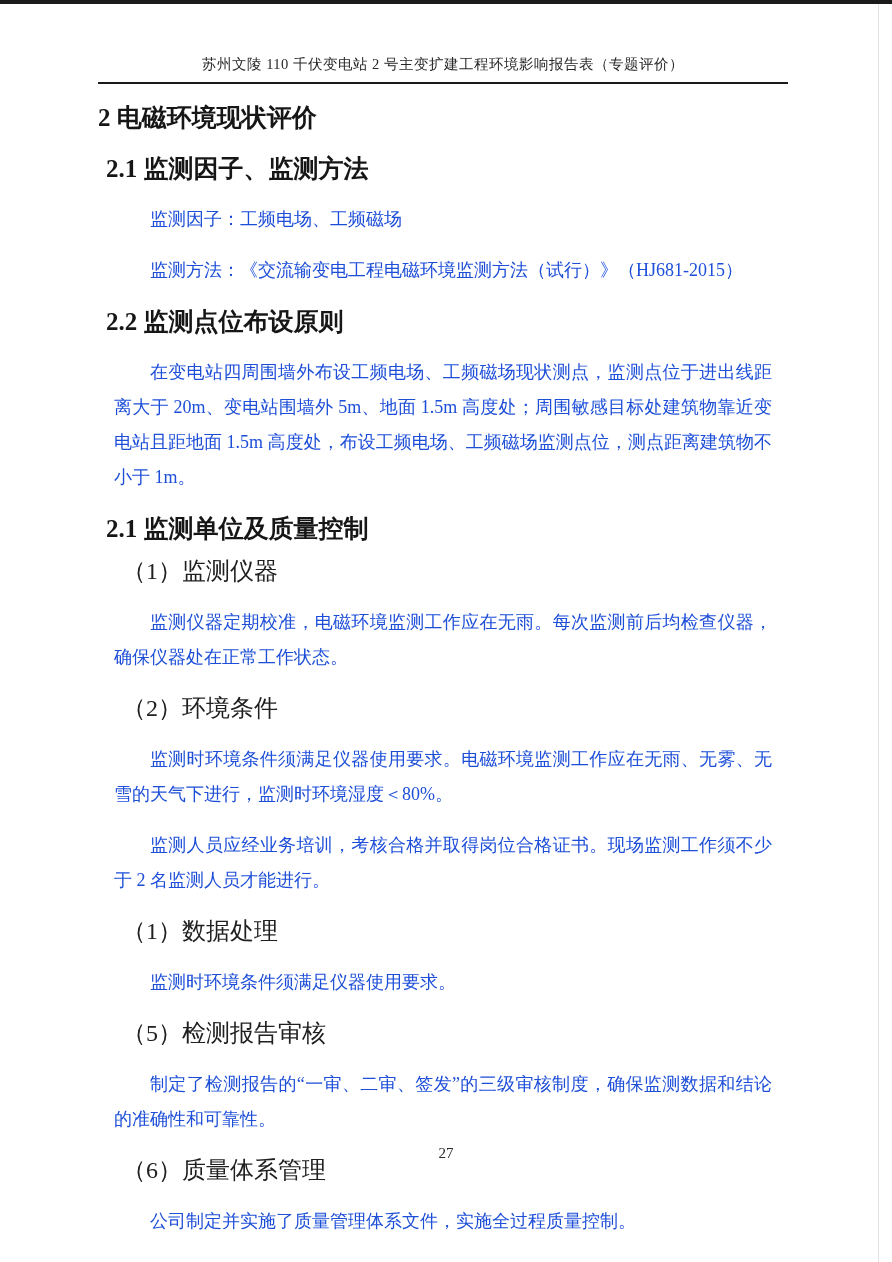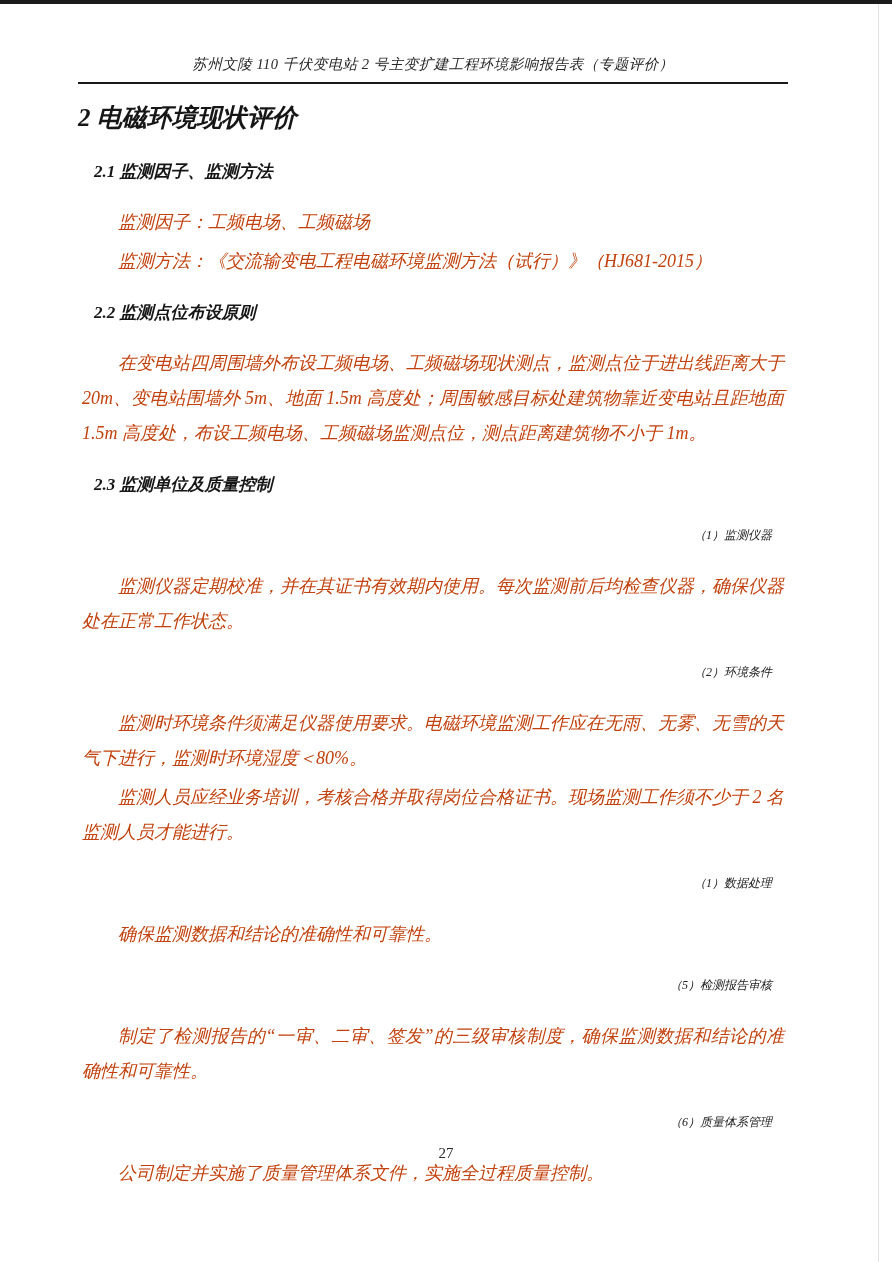--- a/index.html
+++ b/index.html
@@ -25,61 +25,60 @@
   .right-edge {
     position: absolute;
     top: 4px;
     right: 13px;
     width: 1px;
     height: 1258px;
     background: #e3e3e3;
   }
   .sheet {
     position: relative;
-    padding: 0 104px 0 78px;
-    font-style: italic;
+    padding: 0 104px 0 98px;
   }
   .running-header {
     padding-top: 54px;
     padding-bottom: 7px;
     text-align: center;
     font-size: 14.5px;
     line-height: 21px;
     letter-spacing: 0.5px;
     color: #262626;
     border-bottom: 2px solid #1a1a1a;
   }
   .h1 {
     margin: 14px 0 13px 0;
     font-size: 25px;
     font-weight: bold;
     line-height: 40px;
     color: #161616;
   }
   .h2 {
-    margin: 16px;
-    font-size: 17px;
+    margin: 8px;
+    font-size: 25px;
     font-weight: bold;
     line-height: 35px;
     color: #161616;
   }
   p.body {
-    margin: 4px;
+    margin: 16px;
     font-size: 18px;
     line-height: 35px;
     text-align: justify;
     text-justify: inter-ideograph;
     text-indent: 2em;
-    color: #c2410c;
+    color: #1d4ed8;
   }
   p.item {
-    margin: 16px;
-    font-size: 12px;
+    margin: 0;
+    font-size: 24px;
     line-height: 35px;
-    text-align: right;
+    text-align: left;
     text-indent: 1em;
     color: #202020;
   }
   .page-number {
     position: absolute;
     top: 1143px;
     left: 0;
     width: 892px;
     text-align: center;
     font-size: 15px;
@@ -99,32 +98,32 @@
 
   <h1 class="h1">2 电磁环境现状评价</h1>
 
   <h2 class="h2">2.1 监测因子、监测方法</h2>
   <p class="body">监测因子：工频电场、工频磁场</p>
   <p class="body">监测方法：《交流输变电工程电磁环境监测方法（试行）》（HJ681-2015）</p>
 
   <h2 class="h2">2.2 监测点位布设原则</h2>
   <p class="body">在变电站四周围墙外布设工频电场、工频磁场现状测点，监测点位于进出线距离大于 20m、变电站围墙外 5m、地面 1.5m 高度处；周围敏感目标处建筑物靠近变电站且距地面 1.5m 高度处，布设工频电场、工频磁场监测点位，测点距离建筑物不小于 1m。</p>
 
-  <h2 class="h2">2.3 监测单位及质量控制</h2>
+  <h2 class="h2">2.1 监测单位及质量控制</h2>
 
   <p class="item">（1）监测仪器</p>
-  <p class="body">监测仪器定期校准，并在其证书有效期内使用。每次监测前后均检查仪器，确保仪器处在正常工作状态。</p>
+  <p class="body">监测仪器定期校准，电磁环境监测工作应在无雨。每次监测前后均检查仪器，确保仪器处在正常工作状态。</p>
 
   <p class="item">（2）环境条件</p>
   <p class="body">监测时环境条件须满足仪器使用要求。电磁环境监测工作应在无雨、无雾、无雪的天气下进行，监测时环境湿度＜80%。</p>
 
   <p class="body">监测人员应经业务培训，考核合格并取得岗位合格证书。现场监测工作须不少于 2 名监测人员才能进行。</p>
 
   <p class="item">（1）数据处理</p>
-  <p class="body">确保监测数据和结论的准确性和可靠性。</p>
+  <p class="body">监测时环境条件须满足仪器使用要求。</p>
 
   <p class="item">（5）检测报告审核</p>
   <p class="body">制定了检测报告的“一审、二审、签发”的三级审核制度，确保监测数据和结论的准确性和可靠性。</p>
 
   <p class="item">（6）质量体系管理</p>
   <p class="body">公司制定并实施了质量管理体系文件，实施全过程质量控制。</p>
 
 </div>
 
 <div class="page-number">27</div>

